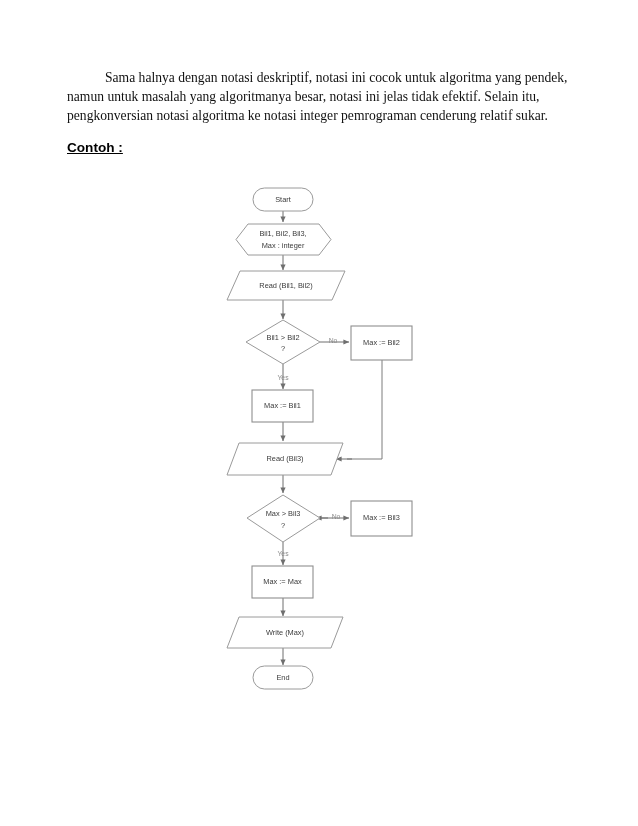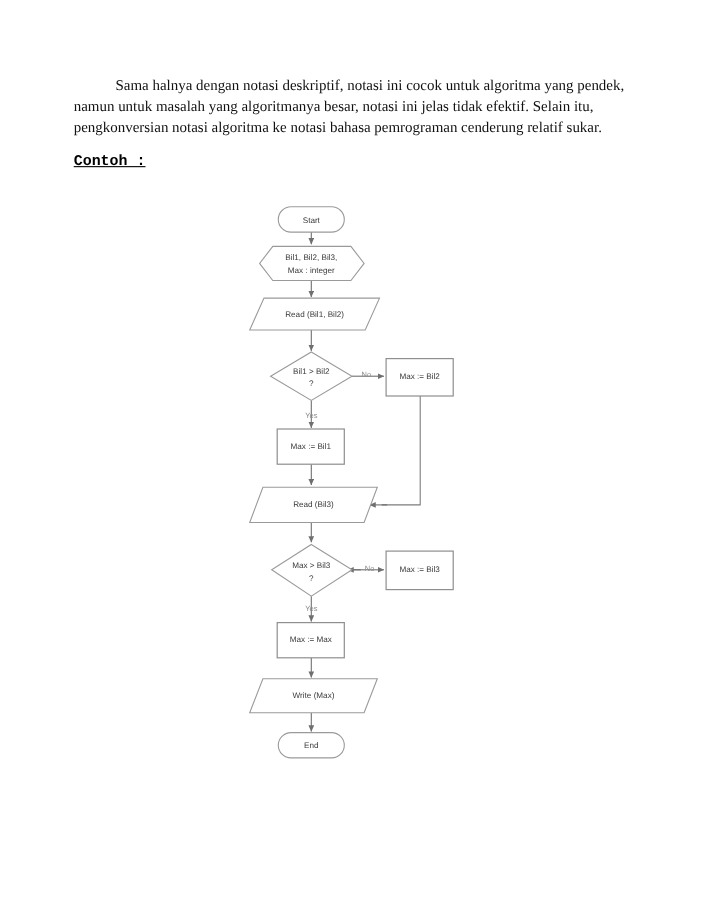--- a/index.html
+++ b/index.html
@@ -21,21 +21,21 @@
   .para {
     font-family:"Liberation Serif", serif;
     font-size:13.6px;
     line-height:19.2px;
     text-align:left;
     margin:0 0 14px 0;
     text-indent:38px;
     color:#111;
   }
   .heading {
-    font-family:Liberation Mono, monospace;
+    font-family:Liberation Sans, sans-serif;
     font-size:13.6px;
     font-weight:bold;
     text-decoration:underline;
     margin:0 0 16px 0;
     color:#000;
   }
   .subtitle {
     font-family:"Liberation Serif", serif;
     font-size:13.6px;
     font-style:italic;
@@ -72,21 +72,21 @@
     text-anchor:middle;
     dominant-baseline:middle;
   }
 </style>
 </head>
 <body>
 
 <div class="page">
 
   <div class="textblock">
-    <p class="para">Sama halnya dengan notasi deskriptif, notasi ini cocok untuk algoritma yang pendek, namun untuk masalah yang algoritmanya besar, notasi ini jelas tidak efektif. Selain itu, pengkonversian notasi algoritma ke notasi bahasa pemrograman cenderung relatif sukar.</p>
+    <p class="para">Sama halnya dengan notasi deskriptif, notasi ini cocok untuk algoritma yang pendek, namun untuk masalah yang algoritmanya besar, notasi ini jelas tidak efektif. Selain itu, pengkonversian notasi algoritma ke notasi integer pemrograman cenderung relatif sukar.</p>
     <p class="heading">Contoh :</p>
   </div>
 
   <div class="flowchart">
     <svg width="638" height="826" viewBox="0 0 638 826" xmlns="http://www.w3.org/2000/svg">
       <defs>
         <marker id="arrow" markerWidth="7" markerHeight="7" refX="5.6" refY="2.6" orient="auto">
           <path d="M0,0 L5.8,2.6 L0,5.2 z" fill="#6f6f6f"></path>
         </marker>
       </defs>

